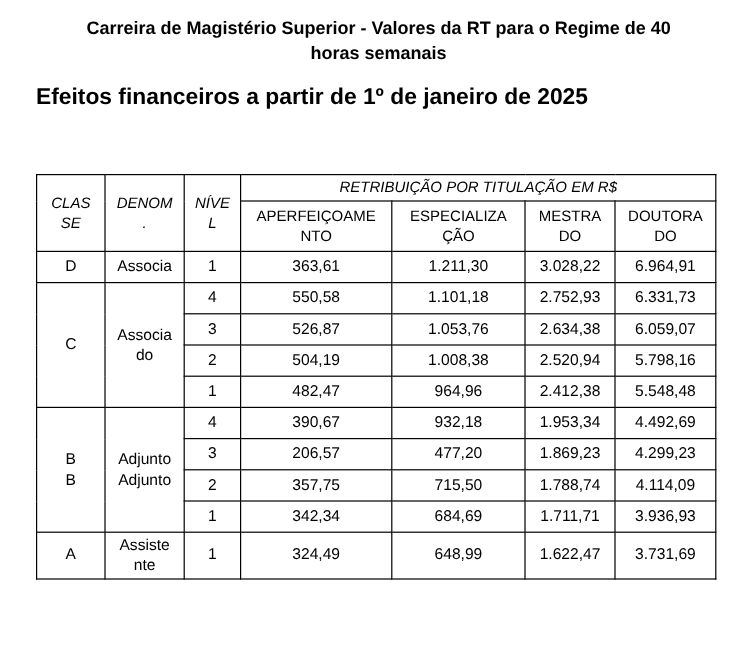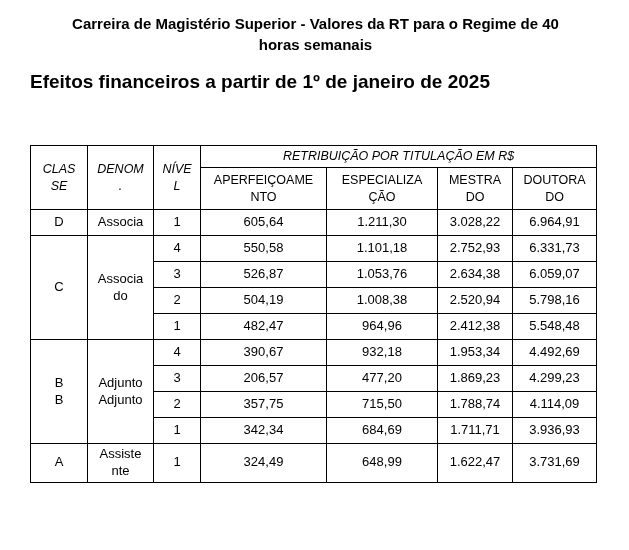--- a/index.html
+++ b/index.html
@@ -82,21 +82,21 @@
 DO</th>
         <th>DOUTORA
 DO</th>
       </tr>
     </thead>
     <tbody>
         <tr>
           <td rowspan="1">D</td>
           <td rowspan="1">Associa</td>
           <td>1</td>
-          <td>605,64</td>
+          <td>363,61</td>
           <td>1.211,30</td>
           <td>3.028,22</td>
           <td>6.964,91</td>
         </tr>
         <tr>
           <td rowspan="4">C</td>
           <td rowspan="4">Associa
 do</td>
           <td>4</td>
           <td>550,58</td>

